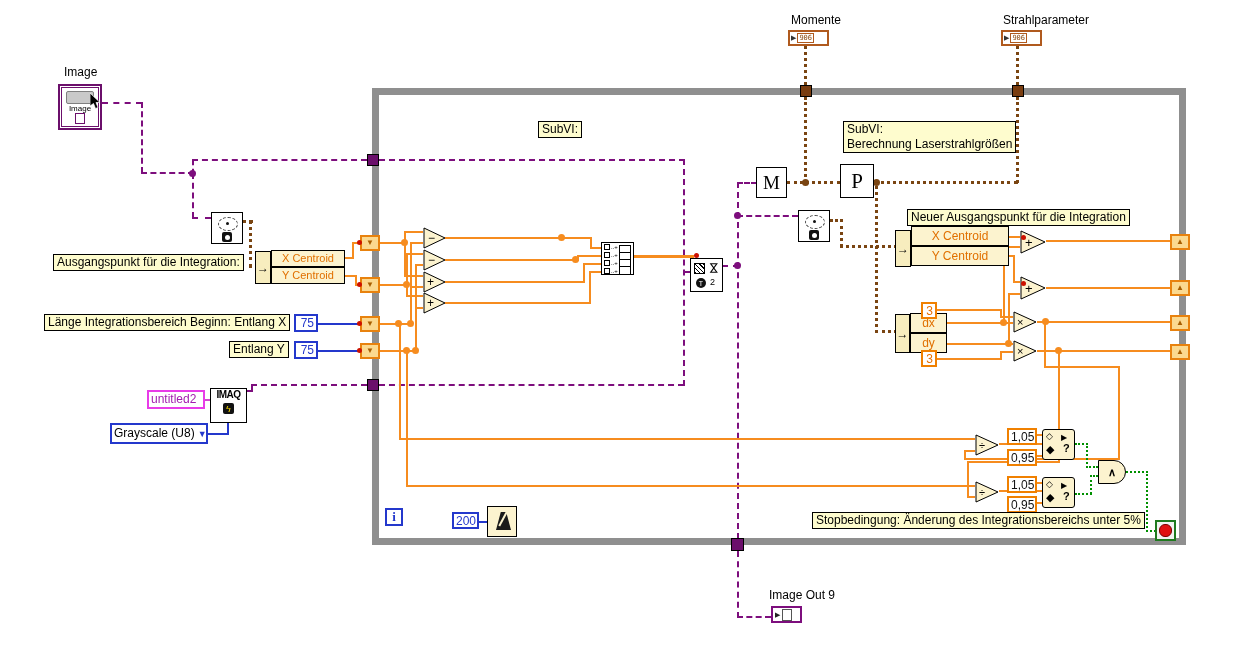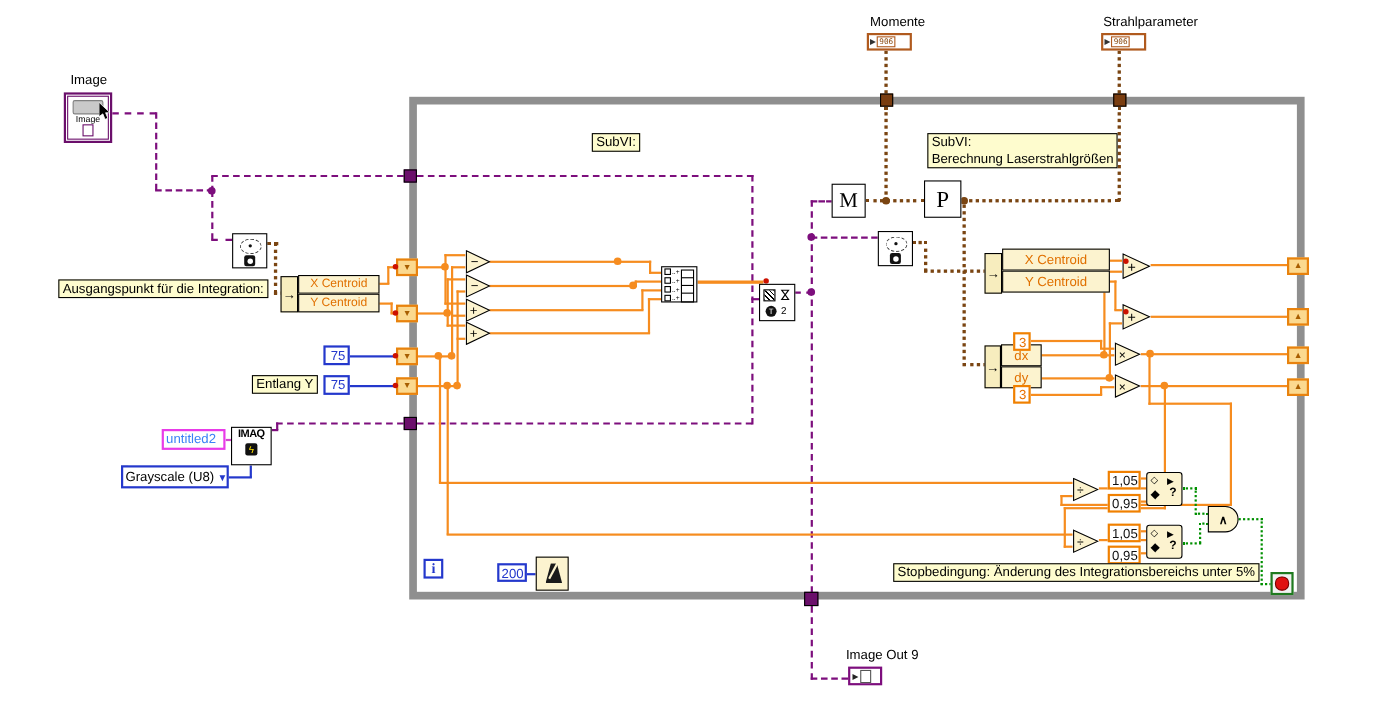--- a/index.html
+++ b/index.html
@@ -19,21 +19,21 @@
   .rdot{position:absolute;width:5px;height:5px;border-radius:3px;background:#CC1100;}
   
   .lbl{position:absolute;background:#FEFCCE;border:1px solid #000;font-size:12px;
        line-height:15px;padding:0 3px;white-space:nowrap;}
   .cap{position:absolute;font-size:12px;white-space:nowrap;}
   
   .const{position:absolute;background:#fff;border:2px solid;font-size:12px;line-height:14px;
          text-align:right;padding:0 2px;box-sizing:border-box;}
   .c-bl{border-color:#2438CC;color:#2438CC}
   .c-or{border-color:#F08000;color:#111}
-  .c-mg{border-color:#E83BE8;color:#3b82f6}
+  .c-mg{border-color:#E83BE8;color:#a21caf}
   .enum{position:absolute;background:#fff;border:2px solid #2438CC;font-size:12px;line-height:16px;
         padding:0 2px;box-sizing:border-box;white-space:nowrap;}
   .enum .dd{color:#2438CC;font-size:9px;margin-left:3px;}
   .fold{position:absolute;width:0;height:0;border-left:7px solid #777;border-bottom:7px solid transparent;}
   
   .loop{position:absolute;left:372px;top:88px;width:814px;height:457px;box-sizing:border-box;
         border:7px solid #8F8F8F;}
   .tun{position:absolute;width:12px;height:12px;border:1px solid #000;box-sizing:border-box;}
   .tun.pu{background:#6B0F6B}.tun.br{background:#7A3D10}
   .sr{position:absolute;width:20px;height:16px;background:#FBD98F;border:2px solid #E8820E;
@@ -302,20 +302,21 @@
     </div>
   </div>
 
   <div class="lbl" style="left:53px;top:254px">Ausgangspunkt für die Integration:</div>
   <div class="ub-arrow" style="left:255px;top:251px;width:16px;height:33px">
       <span>→</span>
     </div>
   <div class="ub-row" style="left:271px;top:250px;width:74px;height:17px;line-height:15px">X Centroid</div>
   <div class="ub-row" style="left:271px;top:267px;width:74px;height:17px;line-height:15px">Y Centroid</div>
 
+  <div class="lbl" style="left:44px;top:314px">Länge Integrationsbereich Beginn: Entlang X</div>
   <div class="const c-bl" style="left:294px;top:314px;width:24px;height:18px">75</div>
   <div class="lbl" style="left:229px;top:341px">Entlang Y</div>
   <div class="const c-bl" style="left:294px;top:341px;width:24px;height:18px">75</div>
 
   <div class="const c-mg" style="left:147px;top:390px;width:58px;height:19px;text-align:left">untitled2</div>
   <div class="node" style="left:210px;top:388px;width:37px;height:35px;text-align:center">
     <div style="font-weight:bold;font-size:10px;letter-spacing:-0.5px;line-height:12px">IMAQ</div>
     <div class="chip" style="left:12px;top:14px;width:11px;height:11px;font-size:9px;color:#FFE000">ϟ</div>
   </div>
   <div class="fold" style="left:110px;top:423px"></div>
@@ -382,20 +383,21 @@
   </div>
 
   <div class="node" style="left:798px;top:210px;width:32px;height:32px">
     <div class="target" style="left:6px;top:4px;width:18px;height:12px"></div>
     <div class="tdot" style="left:14px;top:9px;width:3px;height:3px"></div>
     <div class="chip" style="left:10px;top:19px;width:10px;height:10px">
       <div style="width:5px;height:5px;border-radius:3px;background:#fff"></div>
     </div>
   </div>
 
+  <div class="lbl" style="left:907px;top:209px">Neuer Ausgangspunkt für die Integration</div>
   <div class="ub-arrow" style="left:895px;top:230px;width:16px;height:37px">
       <span>→</span>
     </div>
   <div class="ub-row" style="left:911px;top:226px;width:98px;height:20px;font-size:12px;line-height:18px">X Centroid</div>
   <div class="ub-row" style="left:911px;top:246px;width:98px;height:20px;font-size:12px;line-height:18px">Y Centroid</div>
 
   <svg class="tri" style="left:1020px;top:230px" width="26" height="24">
     <polygon points="1,1 25,12 1,23" fill="#FCF3CF" stroke="#000"></polygon>
       <text x="5" y="17" font-size="13">+</text>
   </svg>

